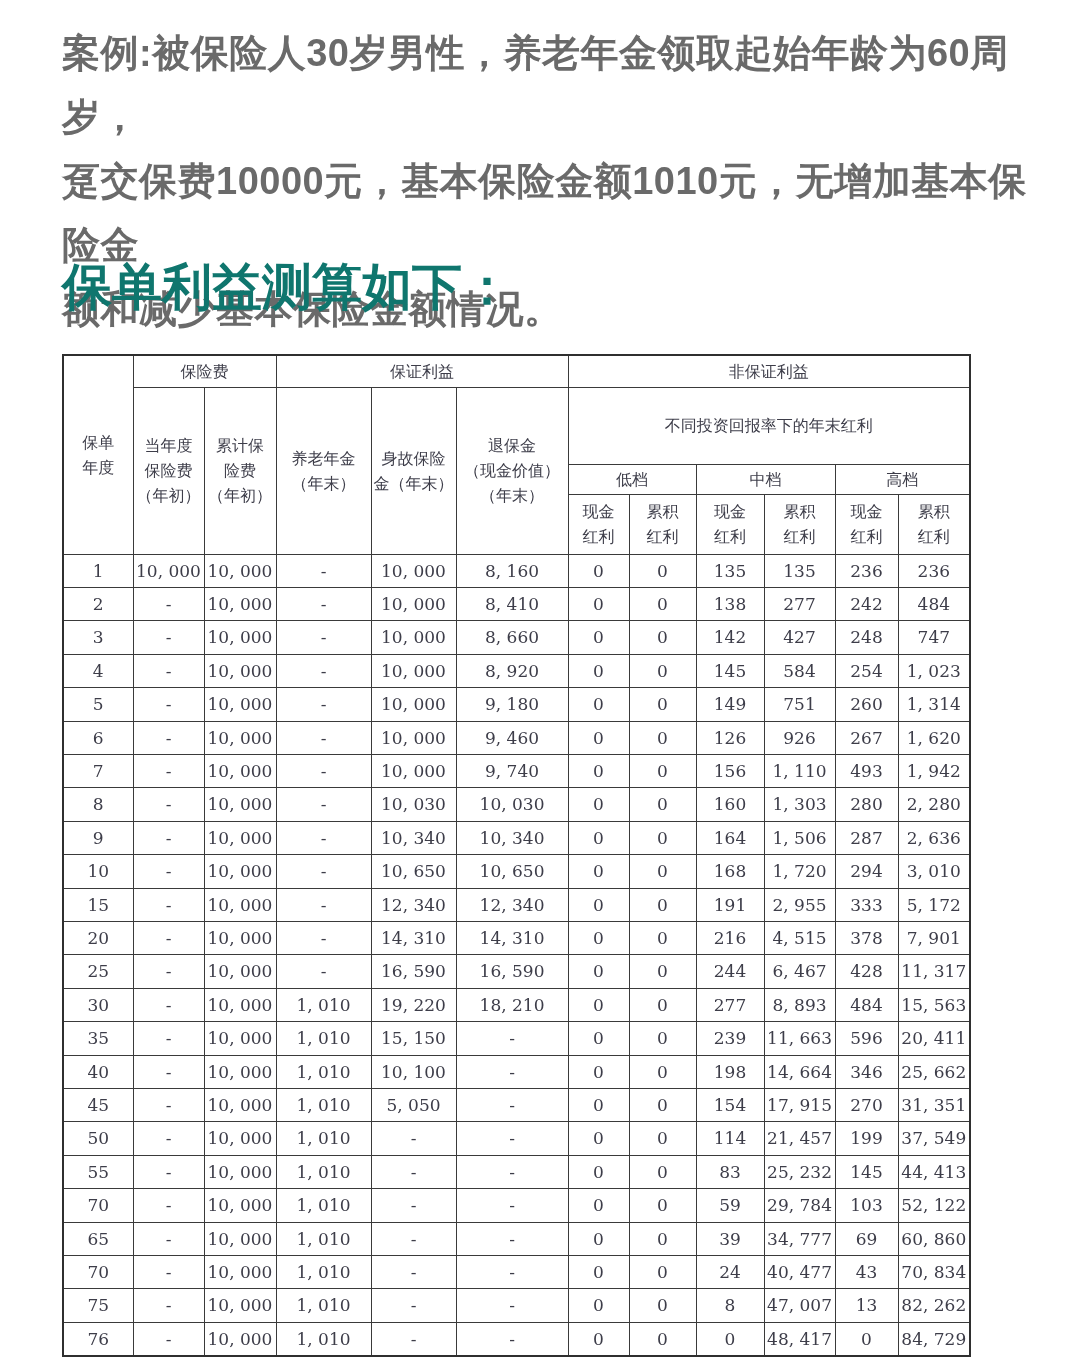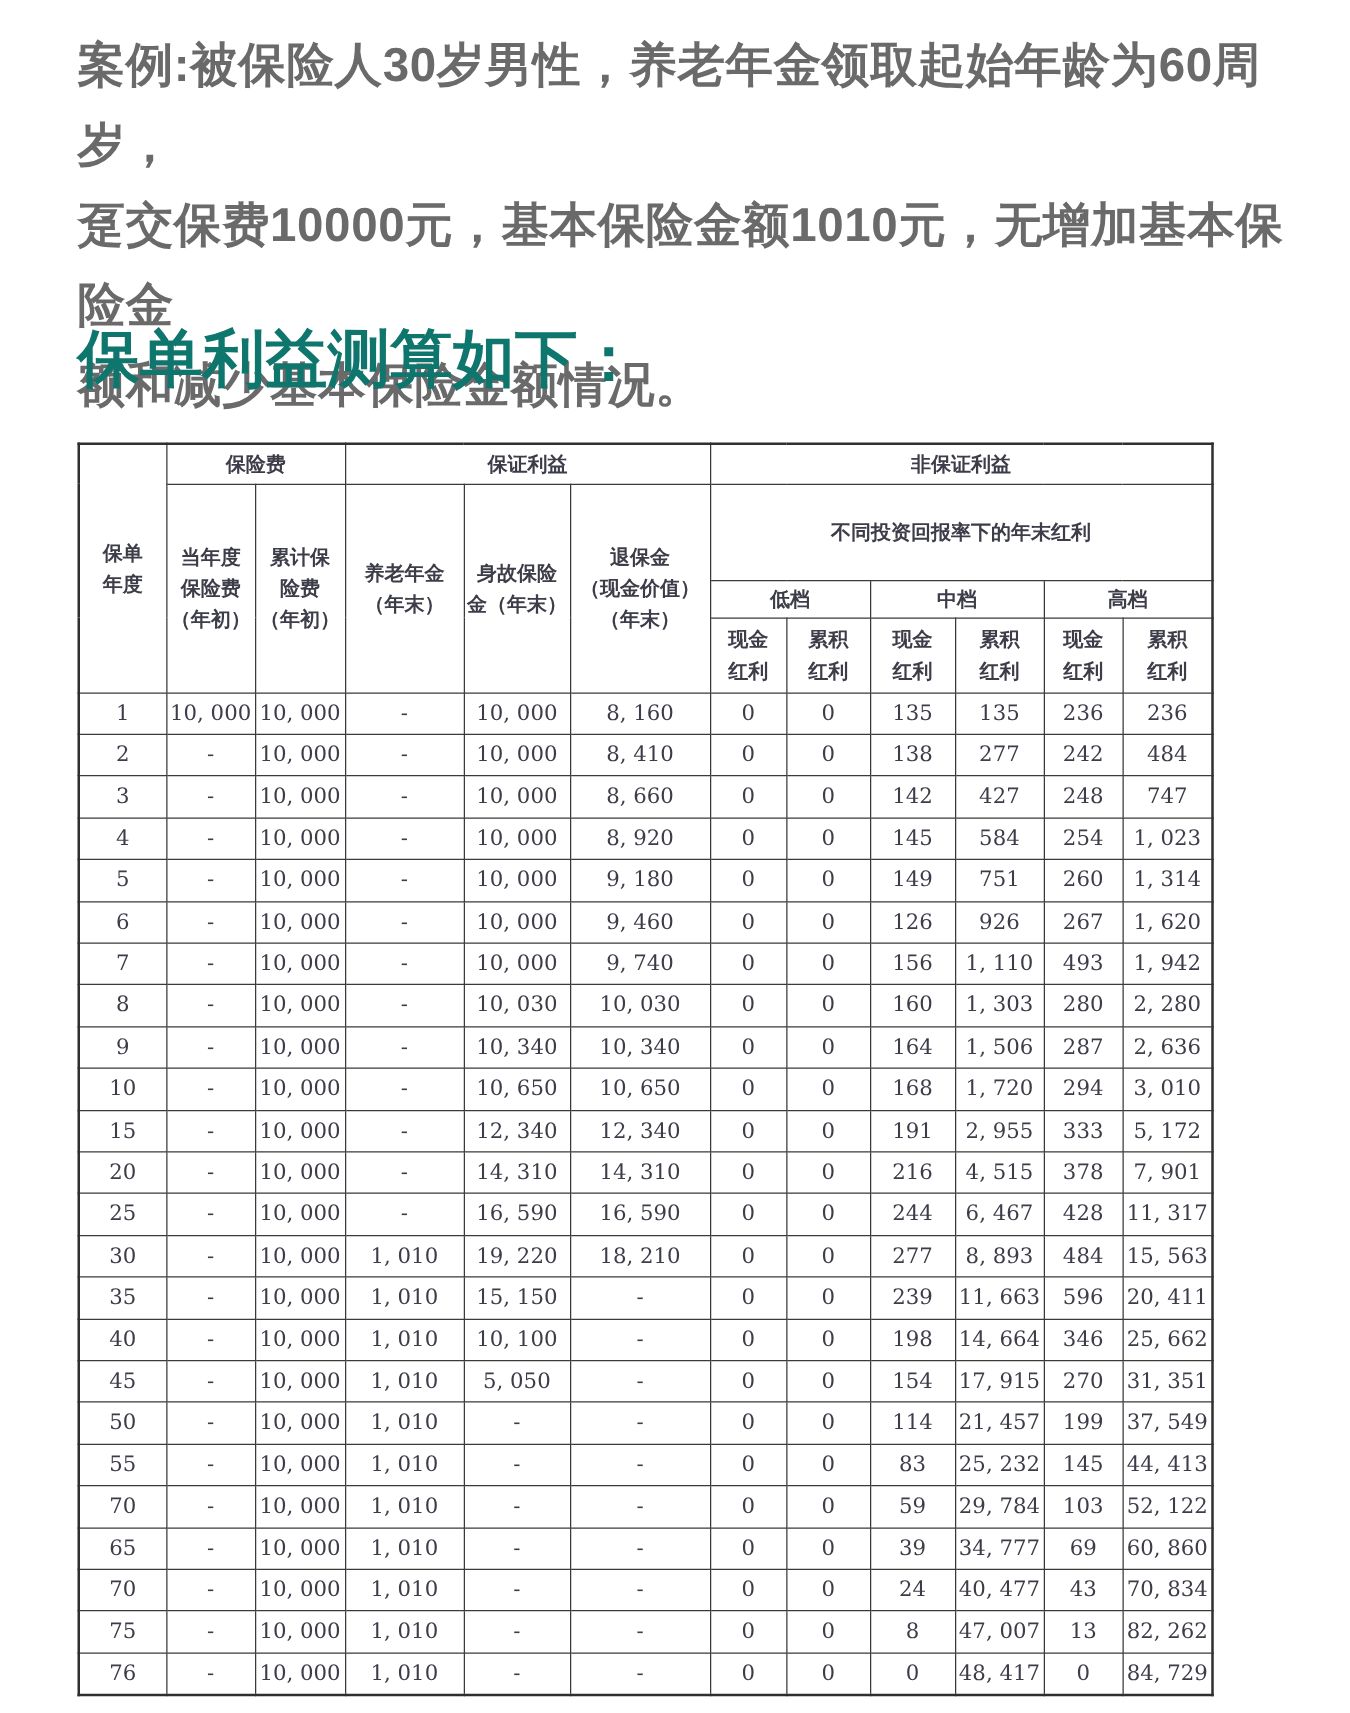--- a/index.html
+++ b/index.html
@@ -53,21 +53,21 @@
   }
   table.benefit th,
   table.benefit td {
     border: 1px solid #3a3a3a;
     text-align: center;
     vertical-align: middle;
     padding: 0;
     overflow: hidden;
   }
   table.benefit th {
-    font-weight: bold;
+    font-weight: normal;
     font-size: 16px;
     line-height: 25px;
     white-space: pre-line;
   }
   tr.hrow1 { height: 32px; }
   tr.hrow2 { height: 77px; }
   tr.hrow3 { height: 30px; }
   tr.hrow4 { height: 60px; }
   table.benefit td {
     font-size: 17px;

